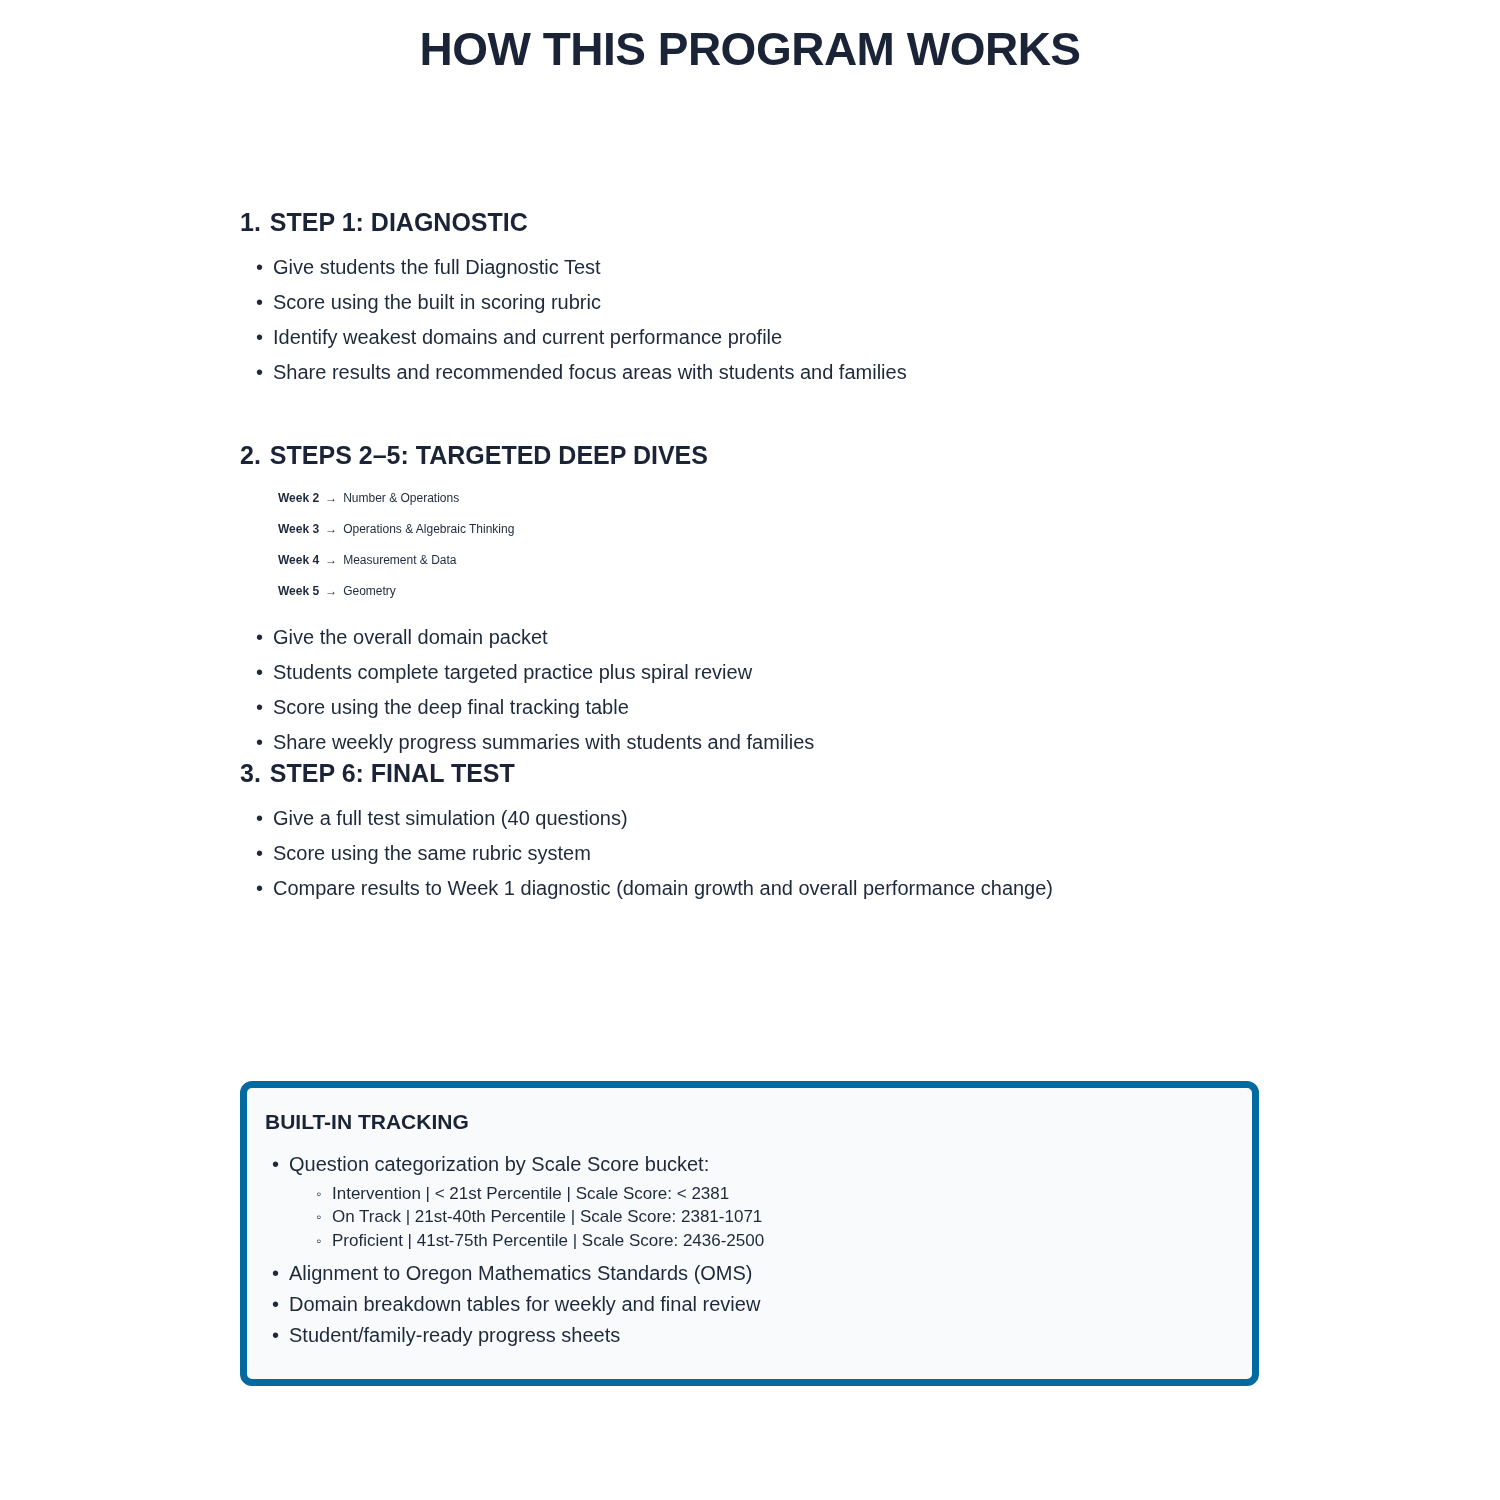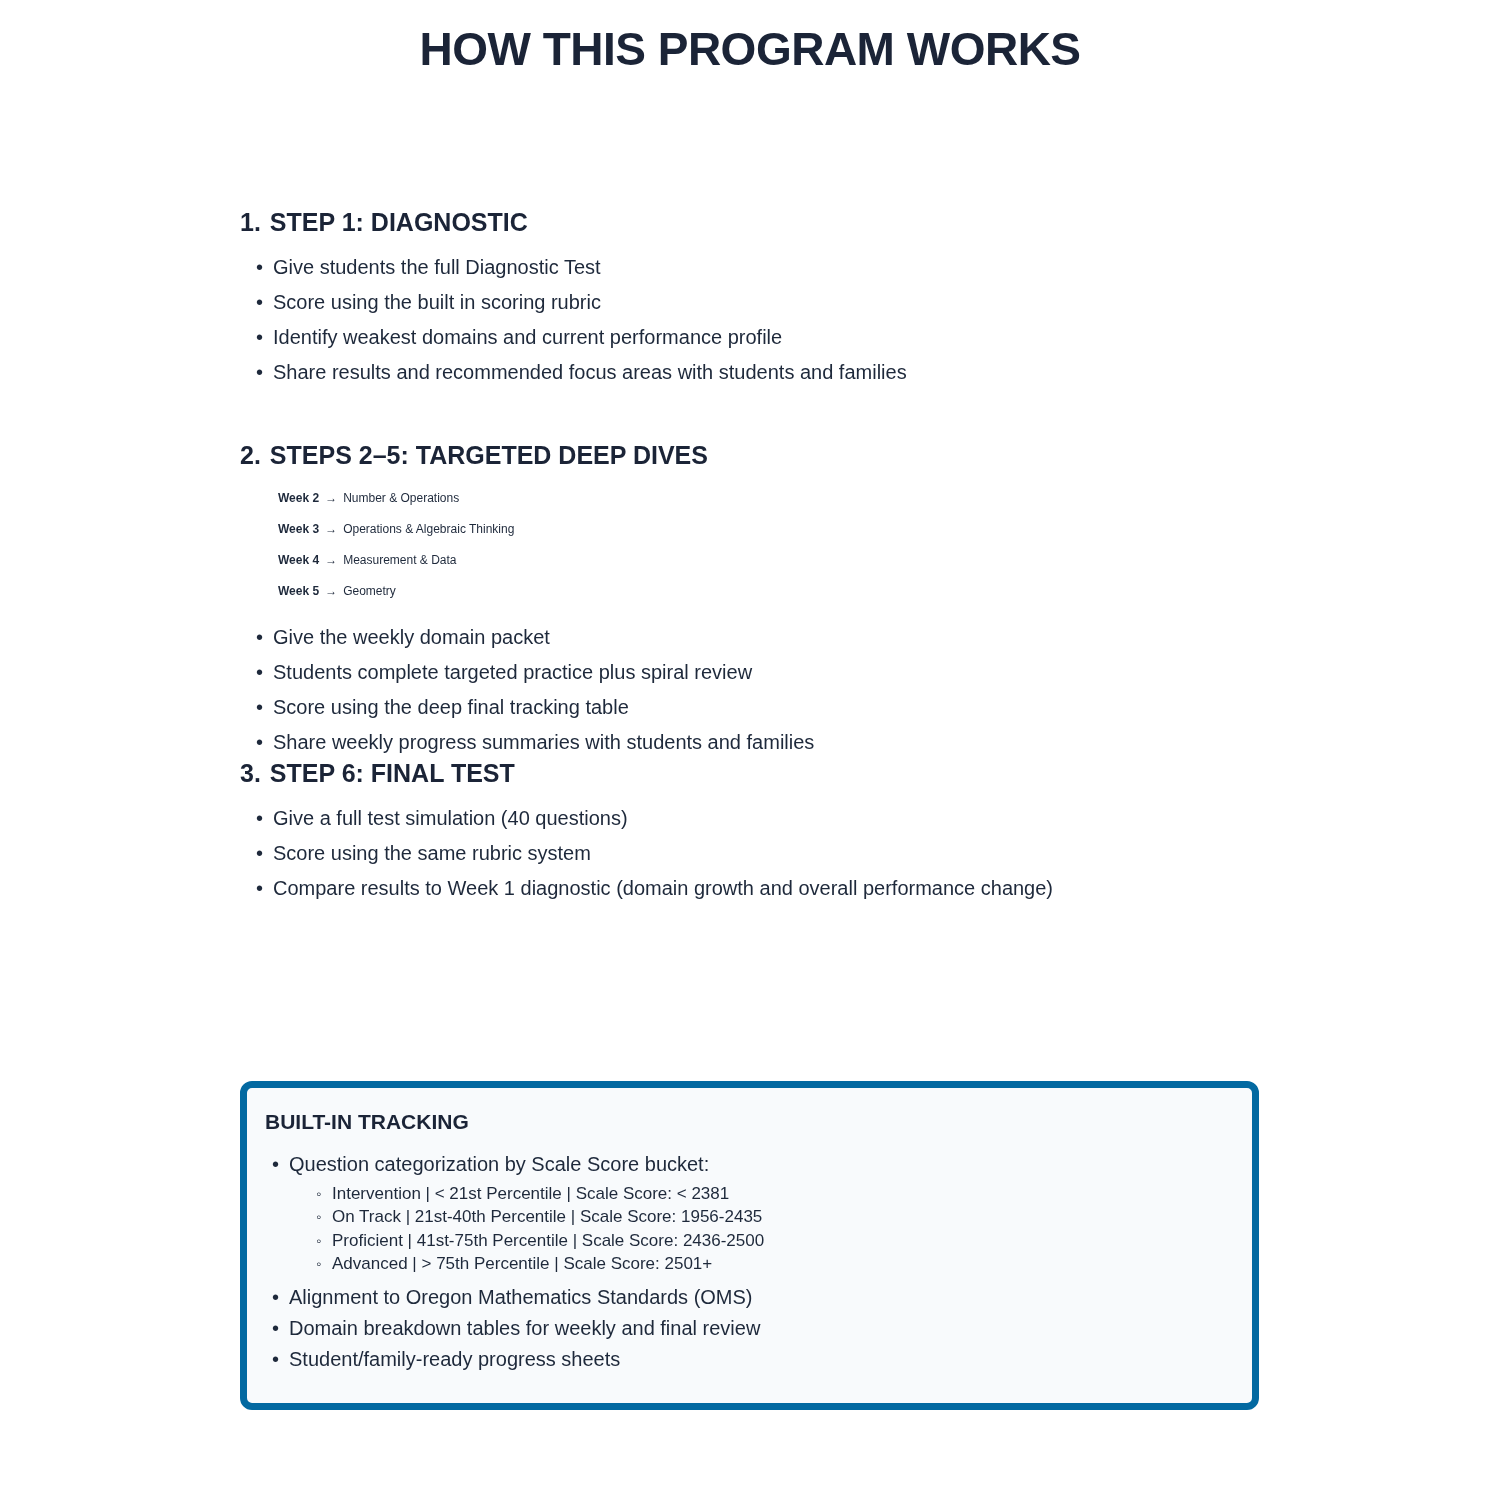--- a/index.html
+++ b/index.html
@@ -141,21 +141,21 @@
         <span class="week-label">Week 3</span><span class="arrow-glyph">→</span><span>Operations &amp; Algebraic Thinking</span>
       </div>
       <div class="week-line">
         <span class="week-label">Week 4</span><span class="arrow-glyph">→</span><span>Measurement &amp; Data</span>
       </div>
       <div class="week-line">
         <span class="week-label">Week 5</span><span class="arrow-glyph">→</span><span>Geometry</span>
       </div>
     </div>
     <ul class="bullets">
-      <li>Give the weekly domain packet</li>
+      <li>Give the overall domain packet</li>
       <li>Students complete targeted practice plus spiral review</li>
       <li>Score using the deep final tracking table</li>
       <li>Share weekly progress summaries with students and families</li>
     </ul>
 
     <h2 class="step-heading step-3-heading">
       <span class="step-number">3.</span><span>STEP 6: FINAL TEST</span>
     </h2>
     <ul class="bullets">
       <li>Give a full test simulation (40 questions)</li>
@@ -165,23 +165,22 @@
 
   </div>
 
   <div class="tracking-box">
     <div class="tracking-heading">BUILT-IN TRACKING</div>
     <ul class="tracking-items">
       <li>
         <span>Question categorization by Scale Score bucket:</span>
         <ul class="sub-items">
           <li>Intervention | &lt; 21st Percentile | Scale Score: &lt; 2381</li>
-          <li>On Track | 21st-40th Percentile | Scale Score: 1956-2435</li>
+          <li>On Track | 21st-40th Percentile | Scale Score: 2381-1071</li>
           <li>Proficient | 41st-75th Percentile | Scale Score: 2436-2500</li>
-          <li>Advanced | &gt; 75th Percentile | Scale Score: 2501+</li>
         </ul>
       </li>
       <li>Alignment to Oregon Mathematics Standards (OMS)</li>
       <li>Domain breakdown tables for weekly and final review</li>
       <li>Student/family-ready progress sheets</li>
     </ul>
   </div>
 
 </div>
 

